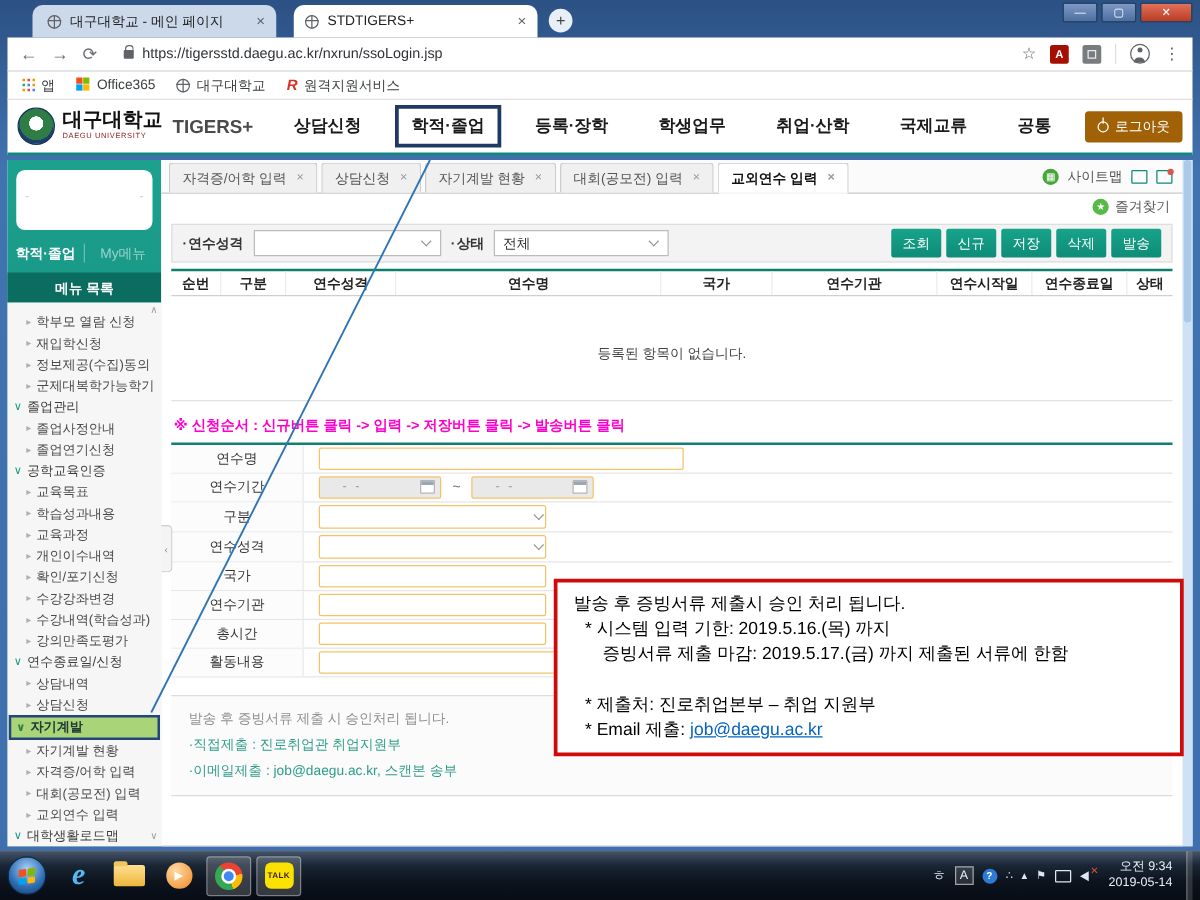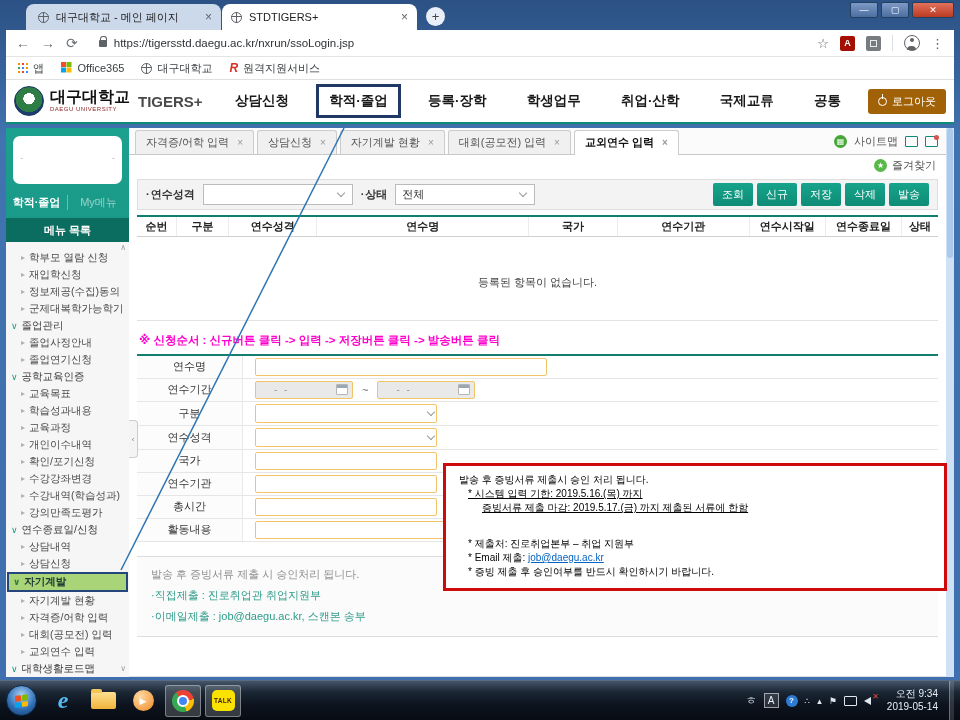--- a/index.html
+++ b/index.html
@@ -6,21 +6,21 @@
   html,body { width:960px; height:720px; overflow:hidden; }
   body { font-family:"Liberation Sans","DejaVu Sans",sans-serif; }
   .screen { position:relative; width:960px; height:720px; background:#3f6fae; overflow:hidden; }
 
   
   .browser { position:absolute; top:0; left:0; right:0; height:680px;
              background:linear-gradient(180deg,#2c5184,#4173b0 20%,#3f6fae); padding:0 6px; }
   .tabstrip { height:30px; display:flex; align-items:flex-end; padding-left:20px; position:relative; }
   .chrome-tab { height:26px; width:195px; display:flex; align-items:center; gap:7px;
                 padding:0 9px; border-radius:8px 8px 0 0; font-size:11px; color:#222; }
-  .chrome-tab.inactive { background:#ccd9ea; margin-right:1px;padding-left:12px; }
+  .chrome-tab.inactive { background:#ccd9ea; margin-right:14px;padding-left:12px; }
   .chrome-tab.active { background:#fff; }
   .tab-title { flex:1; white-space:nowrap; overflow:hidden; text-overflow:ellipsis; }
   .tab-close { color:#5f6368; font-size:12px; }
   .tab-globe { width:11px; height:11px; border:1.2px solid #5f6368; border-radius:50%; position:relative; flex:none; }
   .tab-globe::before { content:''; position:absolute; left:-1px; right:-1px; top:3.5px; height:1px; background:#5f6368; }
   .tab-globe::after  { content:''; position:absolute; top:-1px; bottom:-1px; left:3.5px; width:1px; background:#5f6368; }
   .newtab-btn { width:19px; height:19px; border-radius:50%; background:#e9eff8; color:#444;
                 display:flex; align-items:center; justify-content:center; font-size:13px; margin:0 0 4px 9px; }
   .win-controls { position:absolute; right:0px; top:2px; display:flex; gap:3px; }
   .win-btn { width:28px; height:16px; display:flex; align-items:center; justify-content:center;
@@ -175,25 +175,25 @@
 
   .collapse-handle { position:absolute; left:0; top:292px; width:9px; height:38px; background:#f4f4f4;
                      border:1px solid #ccc; border-left:none; border-radius:0 4px 4px 0; font-size:8px;
                      color:#888; display:flex; align-items:center; justify-content:center; }
   .page-scrollbar { width:8px; flex:none; background:#cfe2f5; position:relative; }
   .page-scrollbar .thumb { position:absolute; top:0; left:1px; right:1px; height:130px; background:#abc9e8; border-radius:3px; }
 
   
   .anno-line { position:absolute; inset:0; width:960px; height:720px; pointer-events:none; z-index:55; }
   .red-box { position:absolute; left:443px; top:463px; width:504px; z-index:60; background:#fff;
-             border:3px solid #cf0a0a; padding:7px 13px 9px; font-size:10px; color:#000; line-height:1.42; }
+             border:3px solid #cf0a0a; padding:7px 13px 9px; font-size:14px; color:#000; line-height:1.42; }
   .rb-ind1 { padding-left:9px; }
   .rb-ind2 { padding-left:23px; }
   .rb-gap { height:21px; }
-  .u { text-decoration:underline; }
+  .u { }
   .email-link { color:#0563c1; text-decoration:underline; }
 
   
   .taskbar { position:absolute; left:0; right:0; bottom:0; height:40px;
              background:linear-gradient(180deg,#45556a,#1b2735 28%,#0d141f 60%,#070c14);
              border-top:1px solid #5a6b80; display:flex; align-items:center; padding:0 6px; gap:4px; z-index:70; }
   .orb { width:31px; height:31px; border-radius:50%; margin-right:4px;
          background:radial-gradient(circle at 50% 32%,#a9d1f7,#2f6eb4 58%,#143a66); border:1px solid #0d2b4e;
          display:flex; align-items:center; justify-content:center; }
   .orb-flag { width:13px; height:12px; display:grid; grid-template-columns:1fr 1fr; gap:1px; transform:skewY(-8deg); }
@@ -586,21 +586,20 @@
 
   <div class="red-box">
     <div>발송 후 증빙서류 제출시 승인 처리 됩니다.</div>
     <div class="rb-ind1 u">* 시스템 입력 기한: 2019.5.16.(목) 까지</div>
     <div class="rb-ind2 u">증빙서류 제출 마감: 2019.5.17.(금) 까지 제출된 서류에 한함</div>
     <div class="rb-gap"></div>
     <div class="rb-ind1">* 제출처: 진로취업본부 – 취업 지원부</div>
     <div class="rb-ind1">
       <span>* Email 제출: </span><span class="email-link">job@daegu.ac.kr</span>
     </div>
-    <div class="rb-ind1">* 증빙 제출 후 승인여부를 반드시 확인하시기 바랍니다.</div>
   </div>
 
   <div class="taskbar">
     <div class="orb">
       <div class="orb-flag">
         <i style="background:#f25022"></i>
           <i style="background:#7fba00"></i>
           <i style="background:#00a4ef"></i>
           <i style="background:#ffb900"></i>
       </div>

